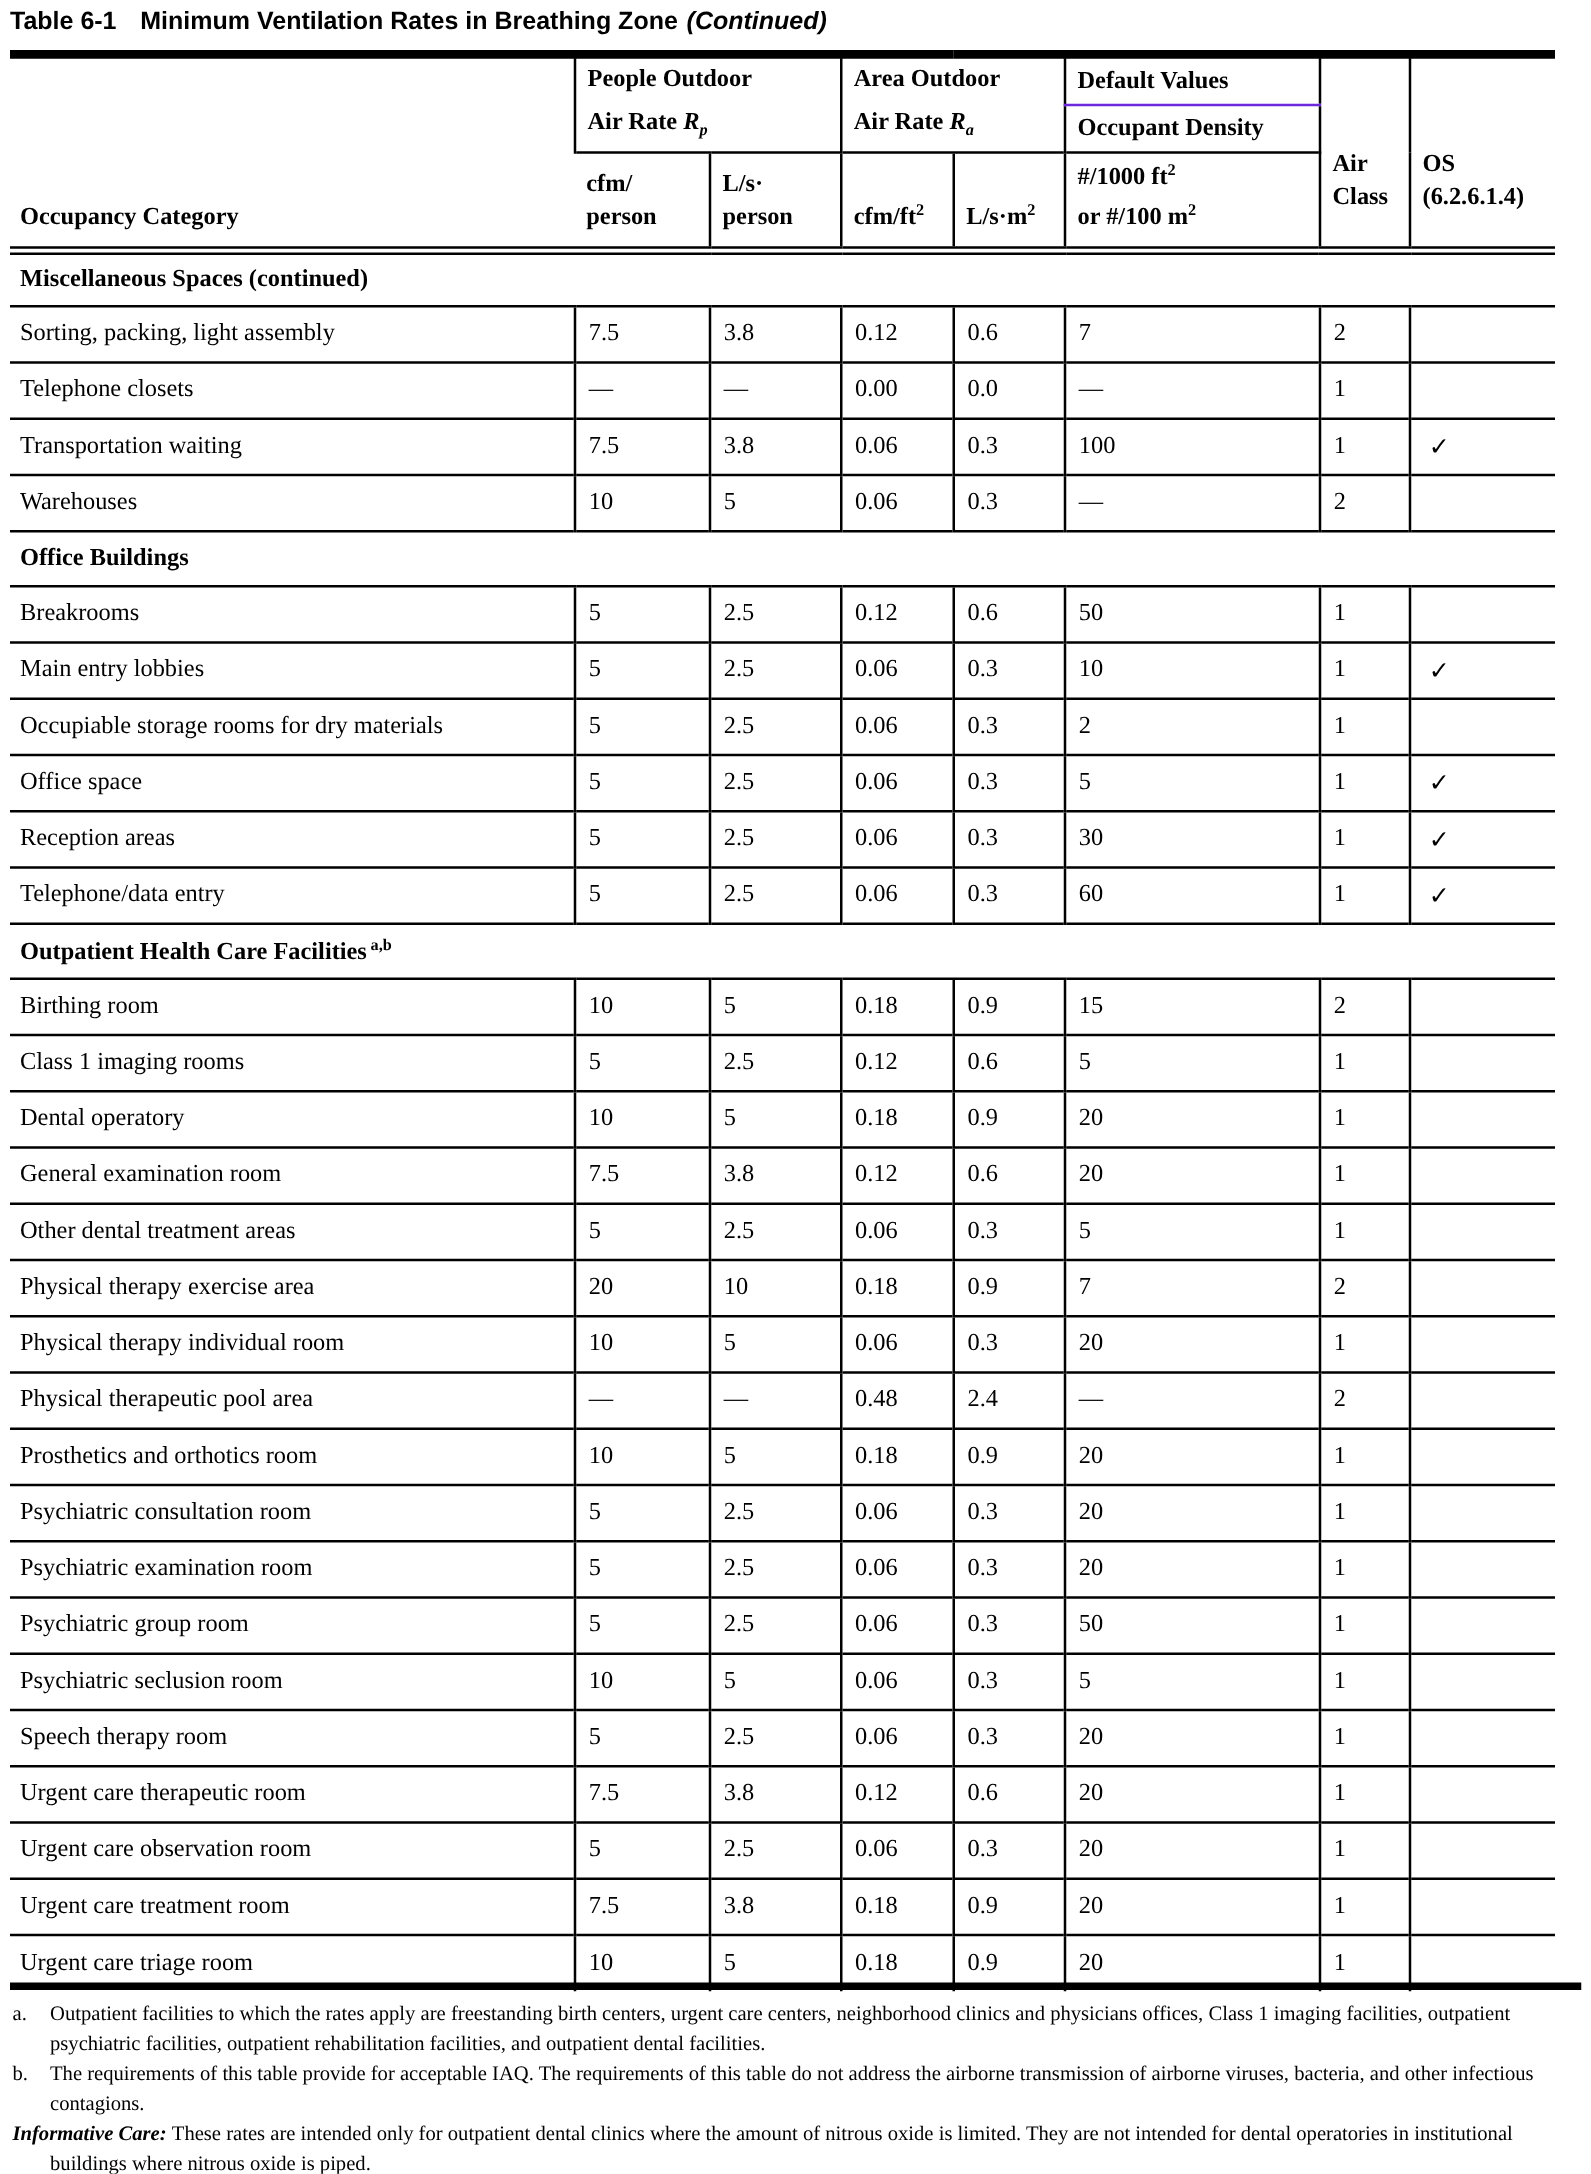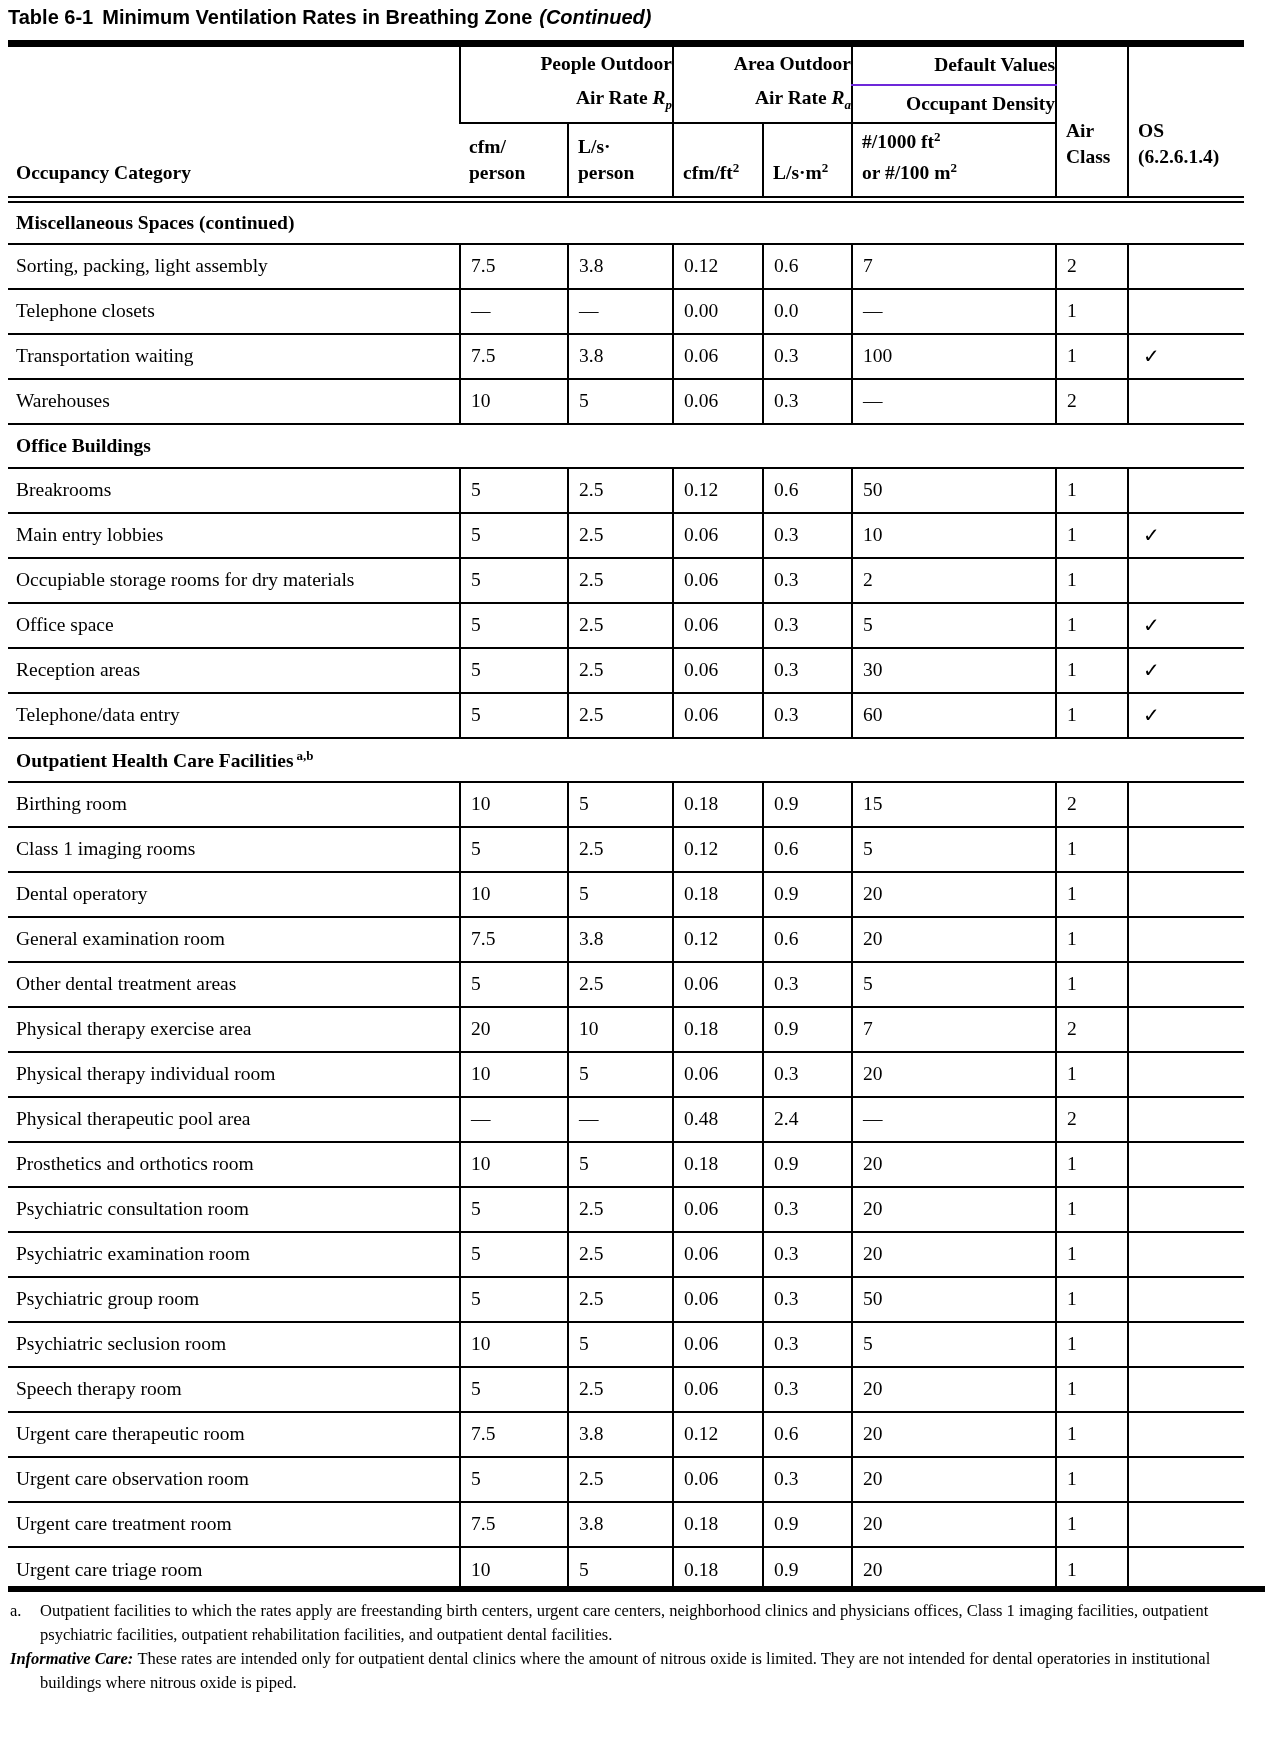--- a/index.html
+++ b/index.html
@@ -6,42 +6,42 @@
   html,body { background:#fff; }
   body {
     width:1273px; height:1739px; position:relative;
     font-family:"Liberation Serif", serif; color:#000;
   }
   .page-title {
     position:absolute; left:8px; top:6px;
     font-family:"Liberation Sans", sans-serif; font-weight:bold; font-size:20px;
     white-space:nowrap;
   }
-  .page-title .t-main { margin-left:9px; }
+  .page-title .t-main { margin-left:19px; }
   .page-title .t-cont { margin-left:7px; font-style:italic;margin-top:43px; }
 
   table.vent {
     position:absolute; left:8px; top:40px; width:1236px;
     border-collapse:collapse; table-layout:fixed;
     border-top:7px solid #000;
   }
   th, td { font-size:19.5px; text-align:left; vertical-align:middle; overflow:hidden; }
   thead th { font-weight:bold; padding-left:9px; }
 
   tr.h1 th { height:35px; }
   tr.h2 th { height:35px;border-radius:13px; }
   tr.h3 th { height:72px; vertical-align:bottom; padding-bottom:10px; line-height:26px; }
 
   .bl { border-left:2px solid #000; }
   .bt { border-top:2px solid #000; }
   .bb { border-bottom:2px solid #6d28d9; }
   .hb { border-bottom:7px double #000; }   
 
   th.occ { vertical-align:bottom; padding:0 0 12px 8px; }
-  th.grp { vertical-align:middle; line-height:34px;text-align:right; }
+  th.grp { vertical-align:middle; line-height:34px; }
   th.corner { vertical-align:bottom; line-height:26px; padding-bottom:26px; }
 
   .sub { font-size:13px; font-style:italic; vertical-align:-5px; }
   .sym { font-style:italic; }
   .sup { font-size:13px; vertical-align:7px; }
 
   tbody td { border-top:2px solid #000; }
   tr.sec td  { height:44px; font-weight:bold; padding-left:8px; }
   tr.data td { height:45px; }
   td.cat { padding-left:8px;margin-left:27px; }
@@ -409,14 +409,15 @@
         <td class="num bl">20</td>
         <td class="num bl">1</td>
         <td class="num bl os-cell"></td>
       </tr>
     </tbody>
 </table>
 
 <div class="bottom-rule"></div>
 <div class="footnotes">
     <div class="fn"><span class="fn-marker">a.</span>Outpatient facilities to which the rates apply are freestanding birth centers, urgent care centers, neighborhood clinics and physicians offices, Class 1 imaging facilities, outpatient psychiatric facilities, outpatient rehabilitation facilities, and outpatient dental facilities.</div>
+    <div class="fn"><span class="fn-marker">b.</span>The requirements of this table provide for acceptable IAQ. The requirements of this table do not address the airborne transmission of airborne viruses, bacteria, and other infectious contagions.</div>
     <div class="fn"><span class="fn-lead">Informative Care: </span>These rates are intended only for outpatient dental clinics where the amount of nitrous oxide is limited. They are not intended for dental operatories in institutional buildings where nitrous oxide is piped.</div>
   </div>
 
 </body></html>

